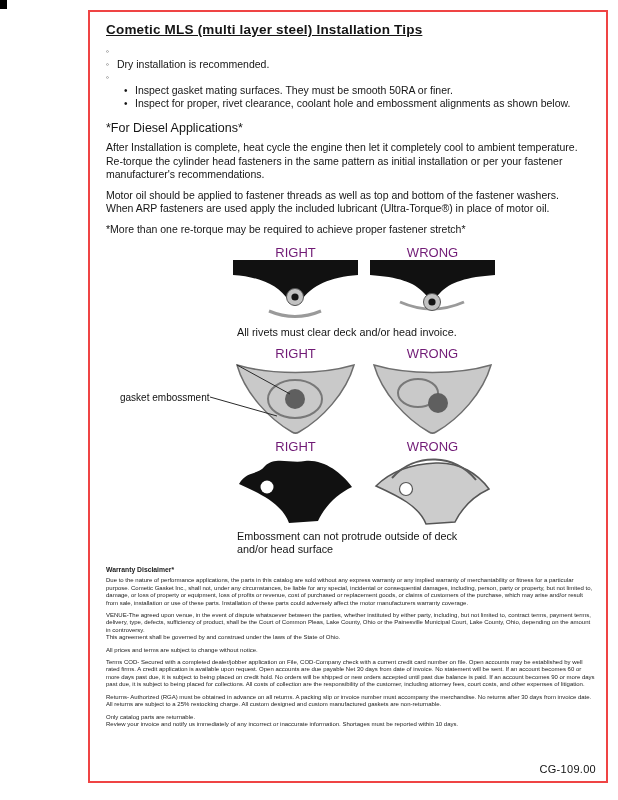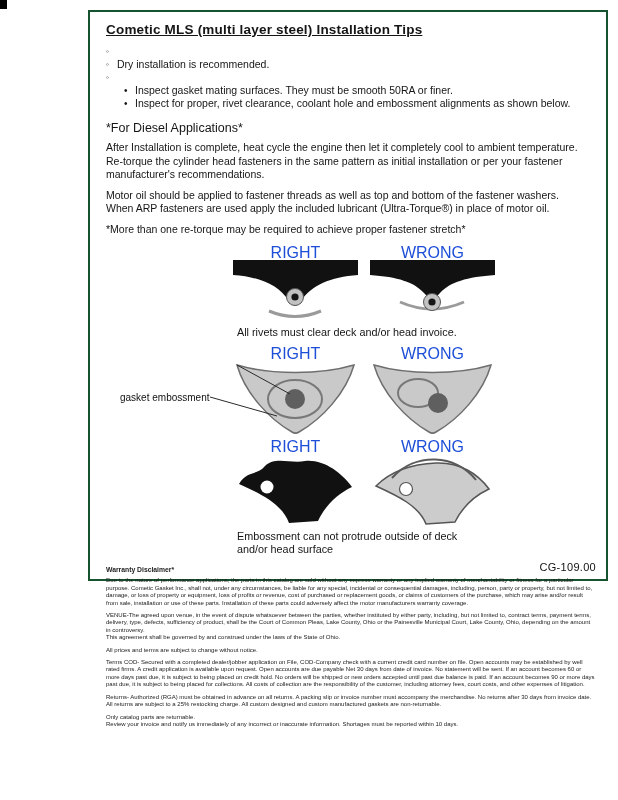--- a/index.html
+++ b/index.html
@@ -8,22 +8,22 @@
     background:#ffffff;
     font-family:"Liberation Sans", sans-serif;
     color:#151515;
     position:relative;
     overflow:hidden;
   }
   .scan-mark { position:absolute; left:0; top:0; width:7px; height:9px; background:#000; }
 
   .sheet {
     position:absolute; left:88px; top:10px;
-    width:520px; height:571px;
-    border:2px solid #14532d;
+    width:520px; height:773px;
+    border:2px solid #ef4444;
     padding:10px 14px 8px 16px;
     background:#fff;
   }
 
   .title {
     font-size:13.5px; font-weight:bold; text-decoration:underline;
     letter-spacing:.2px; margin-bottom:8px;
   }
 
   .tips { list-style:none; }
@@ -34,21 +34,21 @@
   .tips .mk.mk2 { font-size:10px; line-height:13px; }
 
   .diesel { margin-top:11px; }
   .diesel h2 { font-size:12.5px; font-weight:normal; margin-bottom:6px; }
   .diesel p { font-size:10.5px; line-height:13.5px; width:482px; margin-bottom:7px; }
   .diesel p.note { margin-bottom:0; }
 
   .diagrams { margin-top:9px; }
   .dg-row { position:relative; }
   .dg-labels { display:flex; gap:12px; margin-left:127px; height:15px; }
-  .dg-label { width:125px; text-align:center; font-size:16px; color:#1d4ed8; line-height:15px; }
+  .dg-label { width:125px; text-align:center; font-size:13px; color:#701a75; line-height:15px; }
   .dg-panels { display:flex; gap:12px; margin-left:127px; }
   .dg-panels svg { display:block; }
   .dg-caption { font-size:10.8px; line-height:13px; margin:4px 0 7px 131px; }
   .dg-caption.wide { width:235px; margin-bottom:0; }
 
   .ann { position:absolute; font-size:10px; line-height:11px; color:#111; }
   .ann1 { left:37px; top:8px; width:92px; }
   .ann2 { left:14px; top:46px; width:100px; white-space:nowrap; }
   .leader-lines { position:absolute; left:0; top:0; pointer-events:none; }
 

